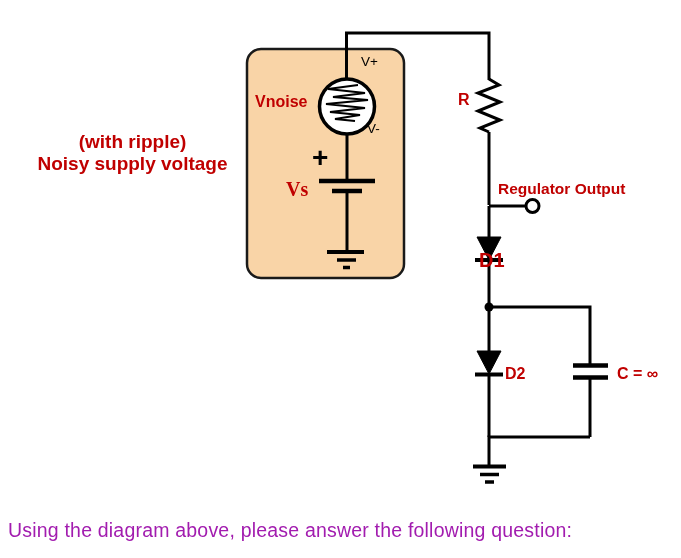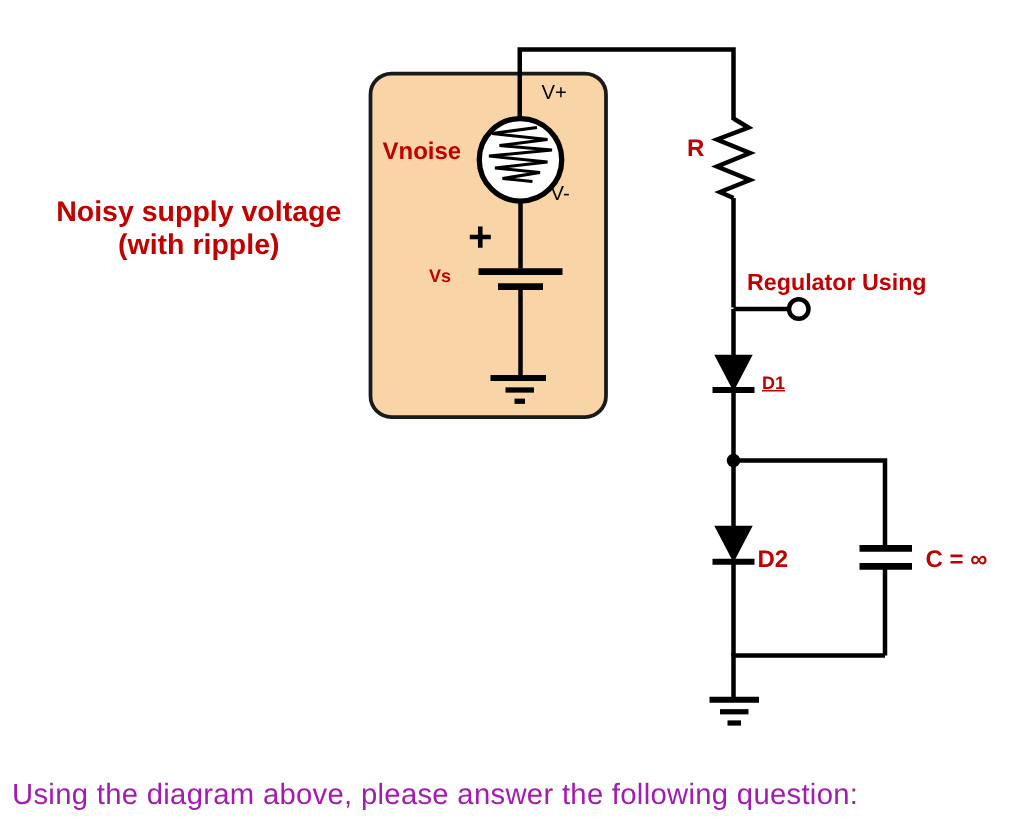--- a/index.html
+++ b/index.html
@@ -26,32 +26,32 @@
     color: #C00000;
     font-weight: bold;
   }
   .lbl-black {
     color: #000000;
     font-weight: normal;
   }
   .vnoise-label   { left: 255px; top: 93px;  font-size: 16px; text-align: right; }
   .vplus-label    { left: 361px; top: 55px;  font-size: 13.5px; }
   .vminus-label   { left: 367px; top: 122px; font-size: 13.5px; }
-  .vs-label       { left: 286px; top: 178px; font-size: 12px; }
+  .vs-label       { left: 286px; top: 178px; font-size: 20px; font-family: Liberation Serif, serif; }
   .battery-plus   { left: 312px; top: 143px; font-size: 28px; font-weight: bold; color:#000; }
   .supply-caption {
     left: 15px; top: 131px; width: 235px;
     text-align: center;
     color: #C00000; font-weight: bold;
     font-size: 19px; line-height: 22px;
     white-space: normal;
   }
   .resistor-label { left: 458px; top: 91px;  font-size: 16px; }
   .regout-label   { left: 498px; top: 180px; font-size: 15.5px; }
-  .d1-label       { left: 508px; top: 249px; font-size: 12px; text-decoration: underline; }
+  .d1-label       { left: 479px; top: 249px; font-size: 20px; }
   .d2-label       { left: 505px; top: 365px; font-size: 16px; text-align: center; }
   .cap-label      { left: 617px; top: 365px; font-size: 16px; }
   .question-text {
     left: 8px; top: 520px;
     font-size: 19.5px;
     color: #a21caf;
     letter-spacing: 0.2px;
   }
 </style>
 </head>
@@ -137,25 +137,25 @@
     </g>
   </svg>
 
   <span class="lbl lbl-red vnoise-label">Vnoise</span>
   <span class="lbl lbl-black vplus-label">V+</span>
   <span class="lbl lbl-black vminus-label">V-</span>
   <span class="lbl battery-plus">+</span>
   <span class="lbl lbl-red vs-label">Vs</span>
 
   <div class="lbl supply-caption">
+    <div>(with ripple)</div>
     <div>Noisy supply voltage</div>
-    <div>(with ripple)</div>
   </div>
 
   <span class="lbl lbl-red resistor-label">R</span>
-  <span class="lbl lbl-red regout-label">Regulator Using</span>
+  <span class="lbl lbl-red regout-label">Regulator Output</span>
   <span class="lbl lbl-red d1-label">D1</span>
   <span class="lbl lbl-red d2-label">D2</span>
   <span class="lbl lbl-red cap-label">C = ∞</span>
 
   <div class="lbl question-text">Using the diagram above, please answer the following question:</div>
 
 </div>
 
 </body></html>

